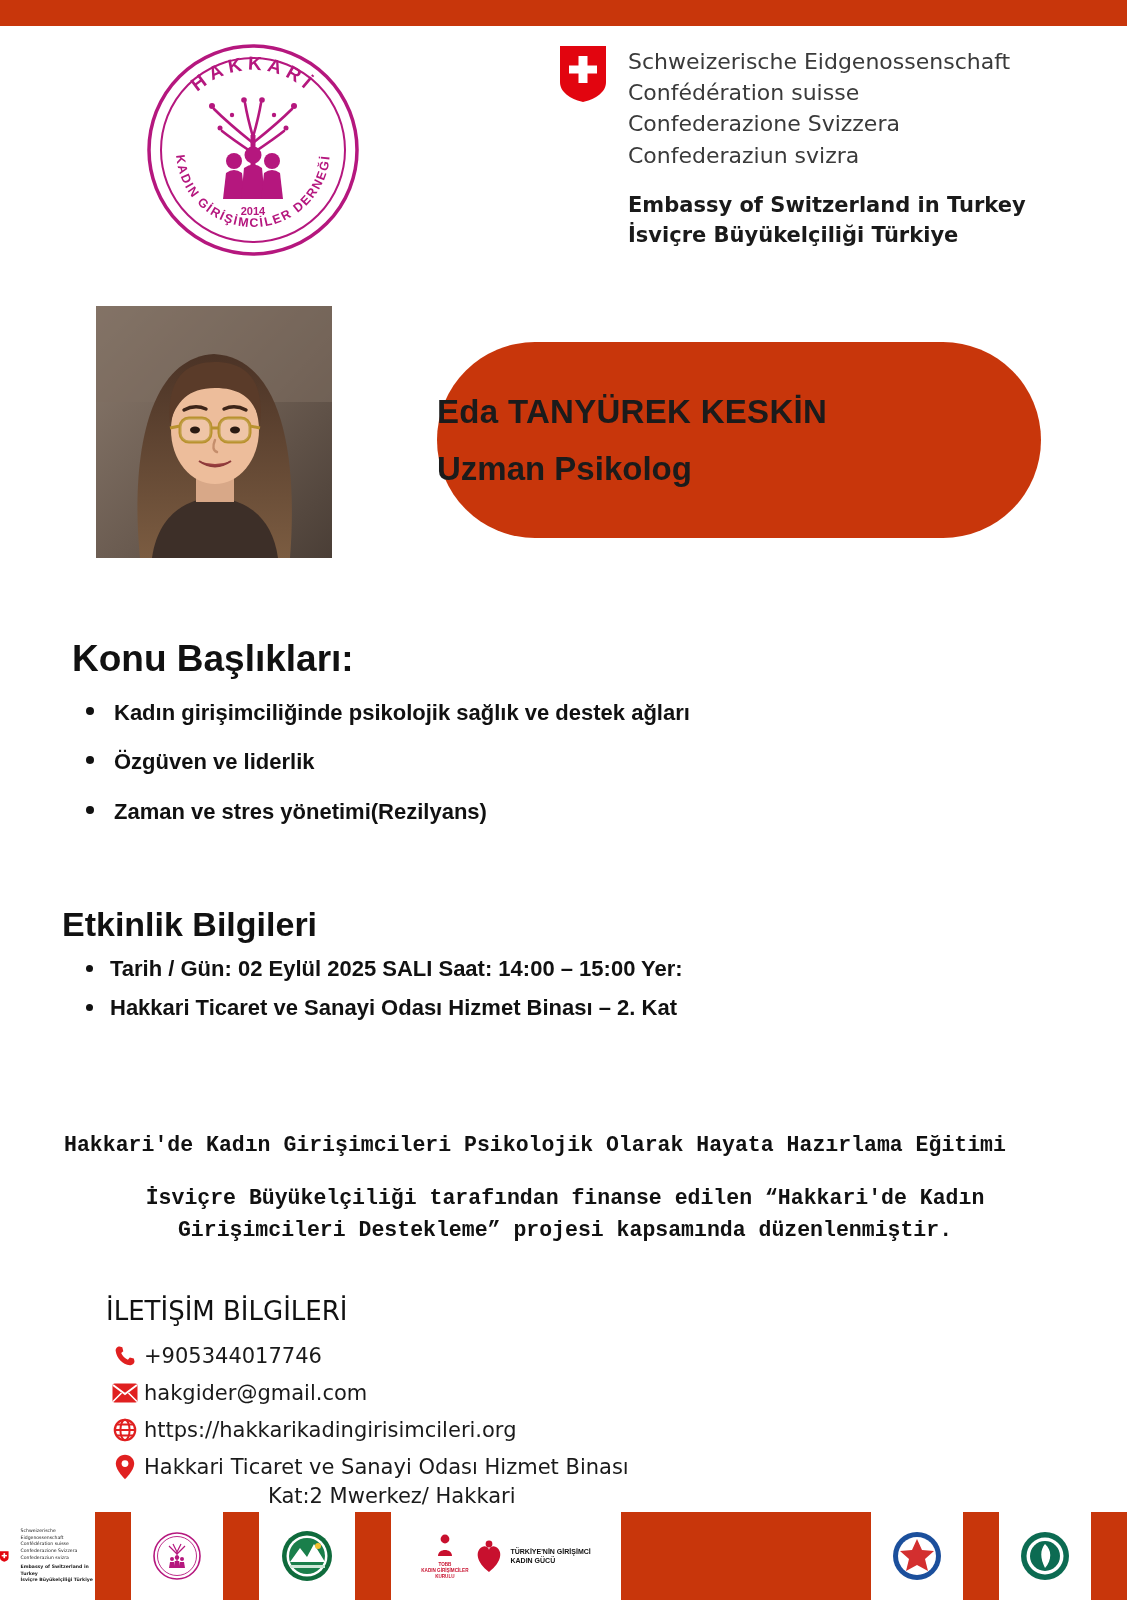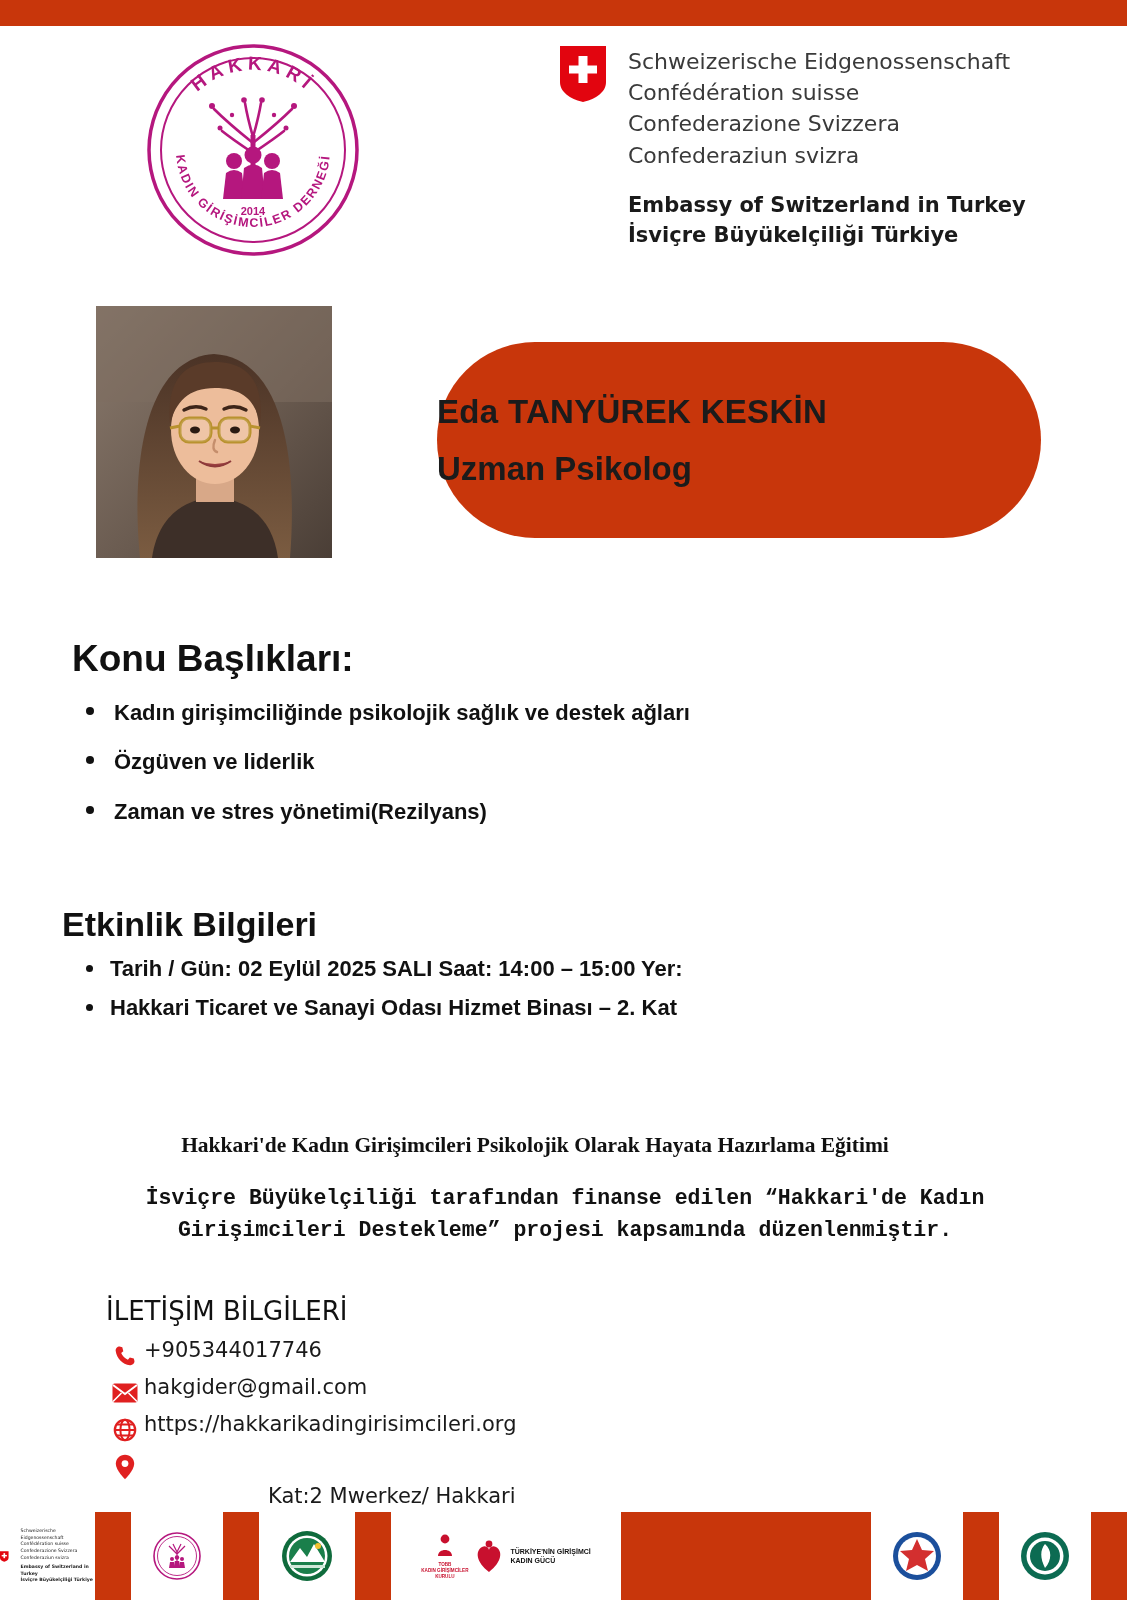--- a/index.html
+++ b/index.html
@@ -166,21 +166,21 @@
 
   
   .project-title {
     position: absolute;
     left: 0; top: 1133px;
     width: 1070px;
     text-align: center;
     font-size: 21.5px;
     font-weight: bold;
     color: #111;
-    font-family: Liberation Serif, serif;
+    font-family: Liberation Mono, monospace;
   }
   .project-desc {
     position: absolute;
     left: 105px; top: 1182px;
     width: 920px;
     text-align: center;
     font-size: 21.5px;
     font-weight: bold;
     color: #111;
     line-height: 1.5;
@@ -195,20 +195,21 @@
     color: #111;
     font-family: "DejaVu Sans", sans-serif;
   }
   .contact-list {
     position: absolute;
     left: 106px; top: 1338px;
     width: 800px;
   }
   .contact-row {
     display: flex;
+    align-items: center;
     height: 36px;
     margin-bottom: 1px;
   }
   .contact-ico {
     width: 38px;
     flex: none;
     display: flex;
     align-items: center;
     justify-content: center;
   }
@@ -430,20 +431,21 @@
     <div class="contact-text">https://hakkarikadingirisimcileri.org</div>
   </div>
 
   <div class="contact-row">
     <div class="contact-ico">
       <svg width="20" height="26" viewBox="0 0 20 26" xmlns="http://www.w3.org/2000/svg">
         <path d="M10 0.8 C4.8 0.8 0.8 4.8 0.8 9.8 C0.8 16.4 10 25.2 10 25.2 C10 25.2 19.2 16.4 19.2 9.8 C19.2 4.8 15.2 0.8 10 0.8 Z" fill="#e02020"></path>
         <circle cx="10" cy="9.6" r="3.4" fill="#ffffff"></circle>
       </svg>
     </div>
+    <div class="contact-text">Hakkari Ticaret ve Sanayi Odası Hizmet Binası</div>
   </div>
 </div>
 <div class="contact-addr2">Kat:2 Mwerkez/ Hakkari</div>
 
 <div class="footer">
 
   <div class="footer-cell white fc1">
     <div style="display:flex;align-items:center;">
       <svg width="10" height="13" viewBox="0 0 46 56" xmlns="http://www.w3.org/2000/svg">
         <path d="M0 0 H46 V36 C46 48, 32 54, 23 56 C14 54, 0 48, 0 36 Z" fill="#e2050f"></path>

